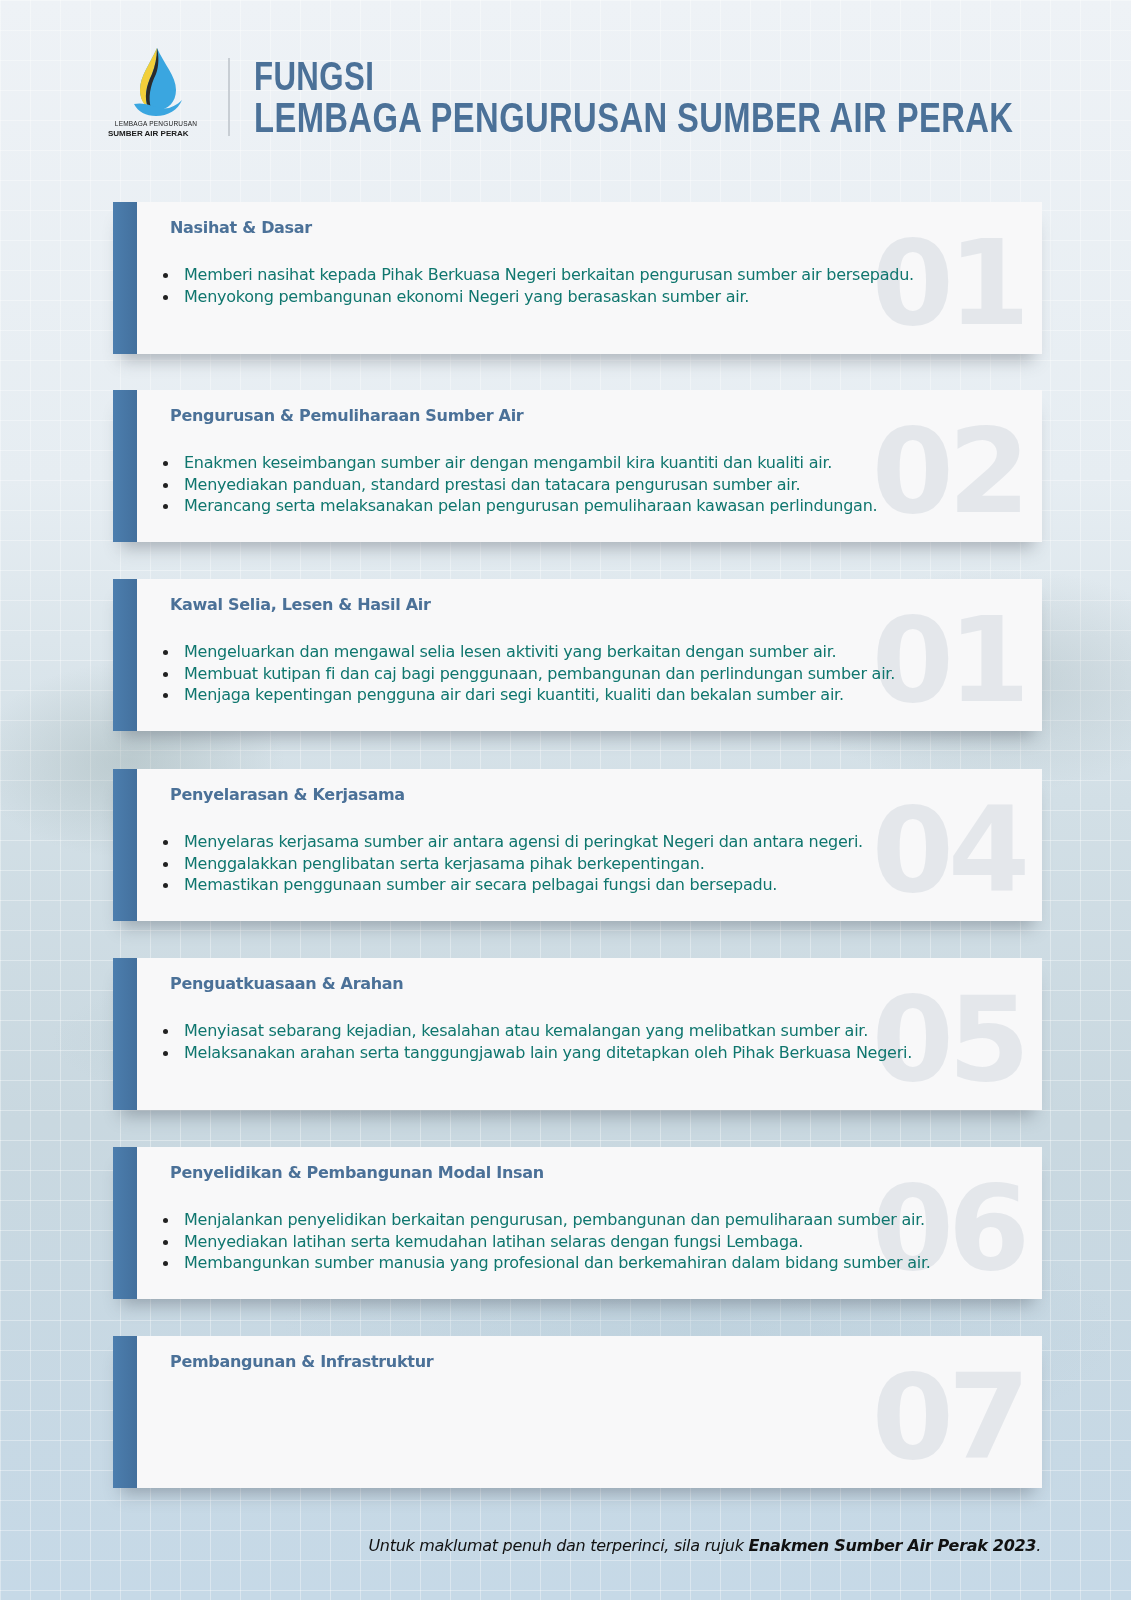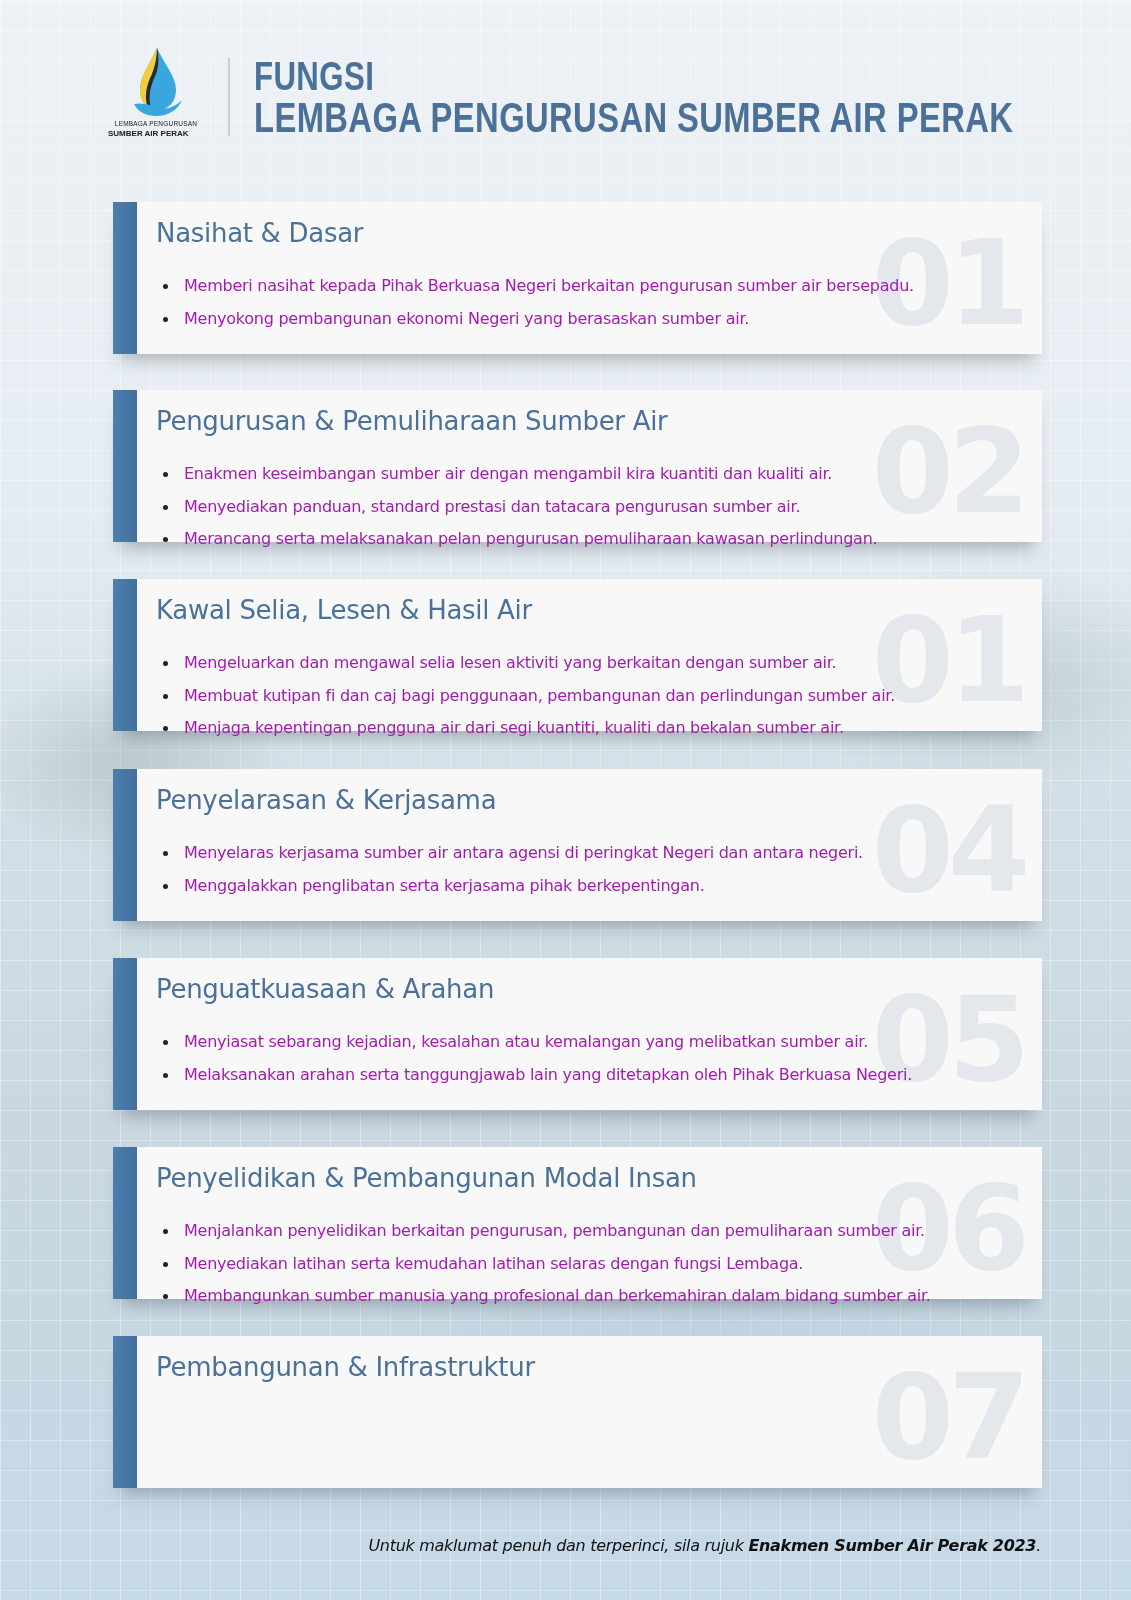--- a/index.html
+++ b/index.html
@@ -41,27 +41,27 @@
     background: #f8f8f9;
     box-shadow: 0 14px 16px -8px rgba(60,70,80,0.35);
   }
   .card-bar { position: absolute; left: 0; top: 0; width: 24px; height: 100%;
     background: linear-gradient(90deg, #4c7eae, #43709d); }
   .card-num {
     position: absolute; right: 18px; top: 26px; font-size: 118px; line-height: 110px;
     font-weight: bold; color: #e4e7eb; font-family: "DejaVu Sans", sans-serif; letter-spacing: -6px; text-align: center;
   }
   .card-title {
-    position: absolute; left: 43px; top: 16px; font-size: 26px; font-weight: normal;
+    position: absolute; left: 57px; top: 16px; font-size: 16px; font-weight: bold;
     color: #4b7198; font-family: "DejaVu Sans", sans-serif; white-space: nowrap; letter-spacing: -0.3px;
   }
   .card-list { position: absolute; left: 43px; top: 62px; margin: 0; padding: 0; list-style: none; }
   .card-list li {
     position: relative; padding-left: 28px; font-size: 16px; line-height: 21.5px;
-    color: #a21caf; white-space: nowrap; letter-spacing: -0.25px; margin-top: 11px;
+    color: #0f766e; white-space: nowrap; letter-spacing: -0.25px;
   }
   .card-list li::before {
     content: ""; position: absolute; left: 7px; top: 9px; width: 5px; height: 5px;
     border-radius: 50%; background: #222;
   }
   .footer {
     position: absolute; right: 90px; top: 1536px; font-size: 16px; font-style: italic;
     color: #111; white-space: nowrap; font-family: "DejaVu Sans", sans-serif; letter-spacing: -0.3px;
   }
   .footer b { font-weight: bold; text-align: center; }
@@ -119,20 +119,21 @@
   </ul>
 </div>
 
 <div class="card" style="top:769px">
   <div class="card-bar"></div>
   <div class="card-num">04</div>
   <div class="card-title">Penyelarasan &amp; Kerjasama</div>
   <ul class="card-list">
     <li>Menyelaras kerjasama sumber air antara agensi di peringkat Negeri dan antara negeri.</li>
     <li>Menggalakkan penglibatan serta kerjasama pihak berkepentingan.</li>
+    <li>Memastikan penggunaan sumber air secara pelbagai fungsi dan bersepadu.</li>
   </ul>
 </div>
 
 <div class="card" style="top:958px">
   <div class="card-bar"></div>
   <div class="card-num">05</div>
   <div class="card-title">Penguatkuasaan &amp; Arahan</div>
   <ul class="card-list">
     <li>Menyiasat sebarang kejadian, kesalahan atau kemalangan yang melibatkan sumber air.</li>
     <li>Melaksanakan arahan serta tanggungjawab lain yang ditetapkan oleh Pihak Berkuasa Negeri.</li>

